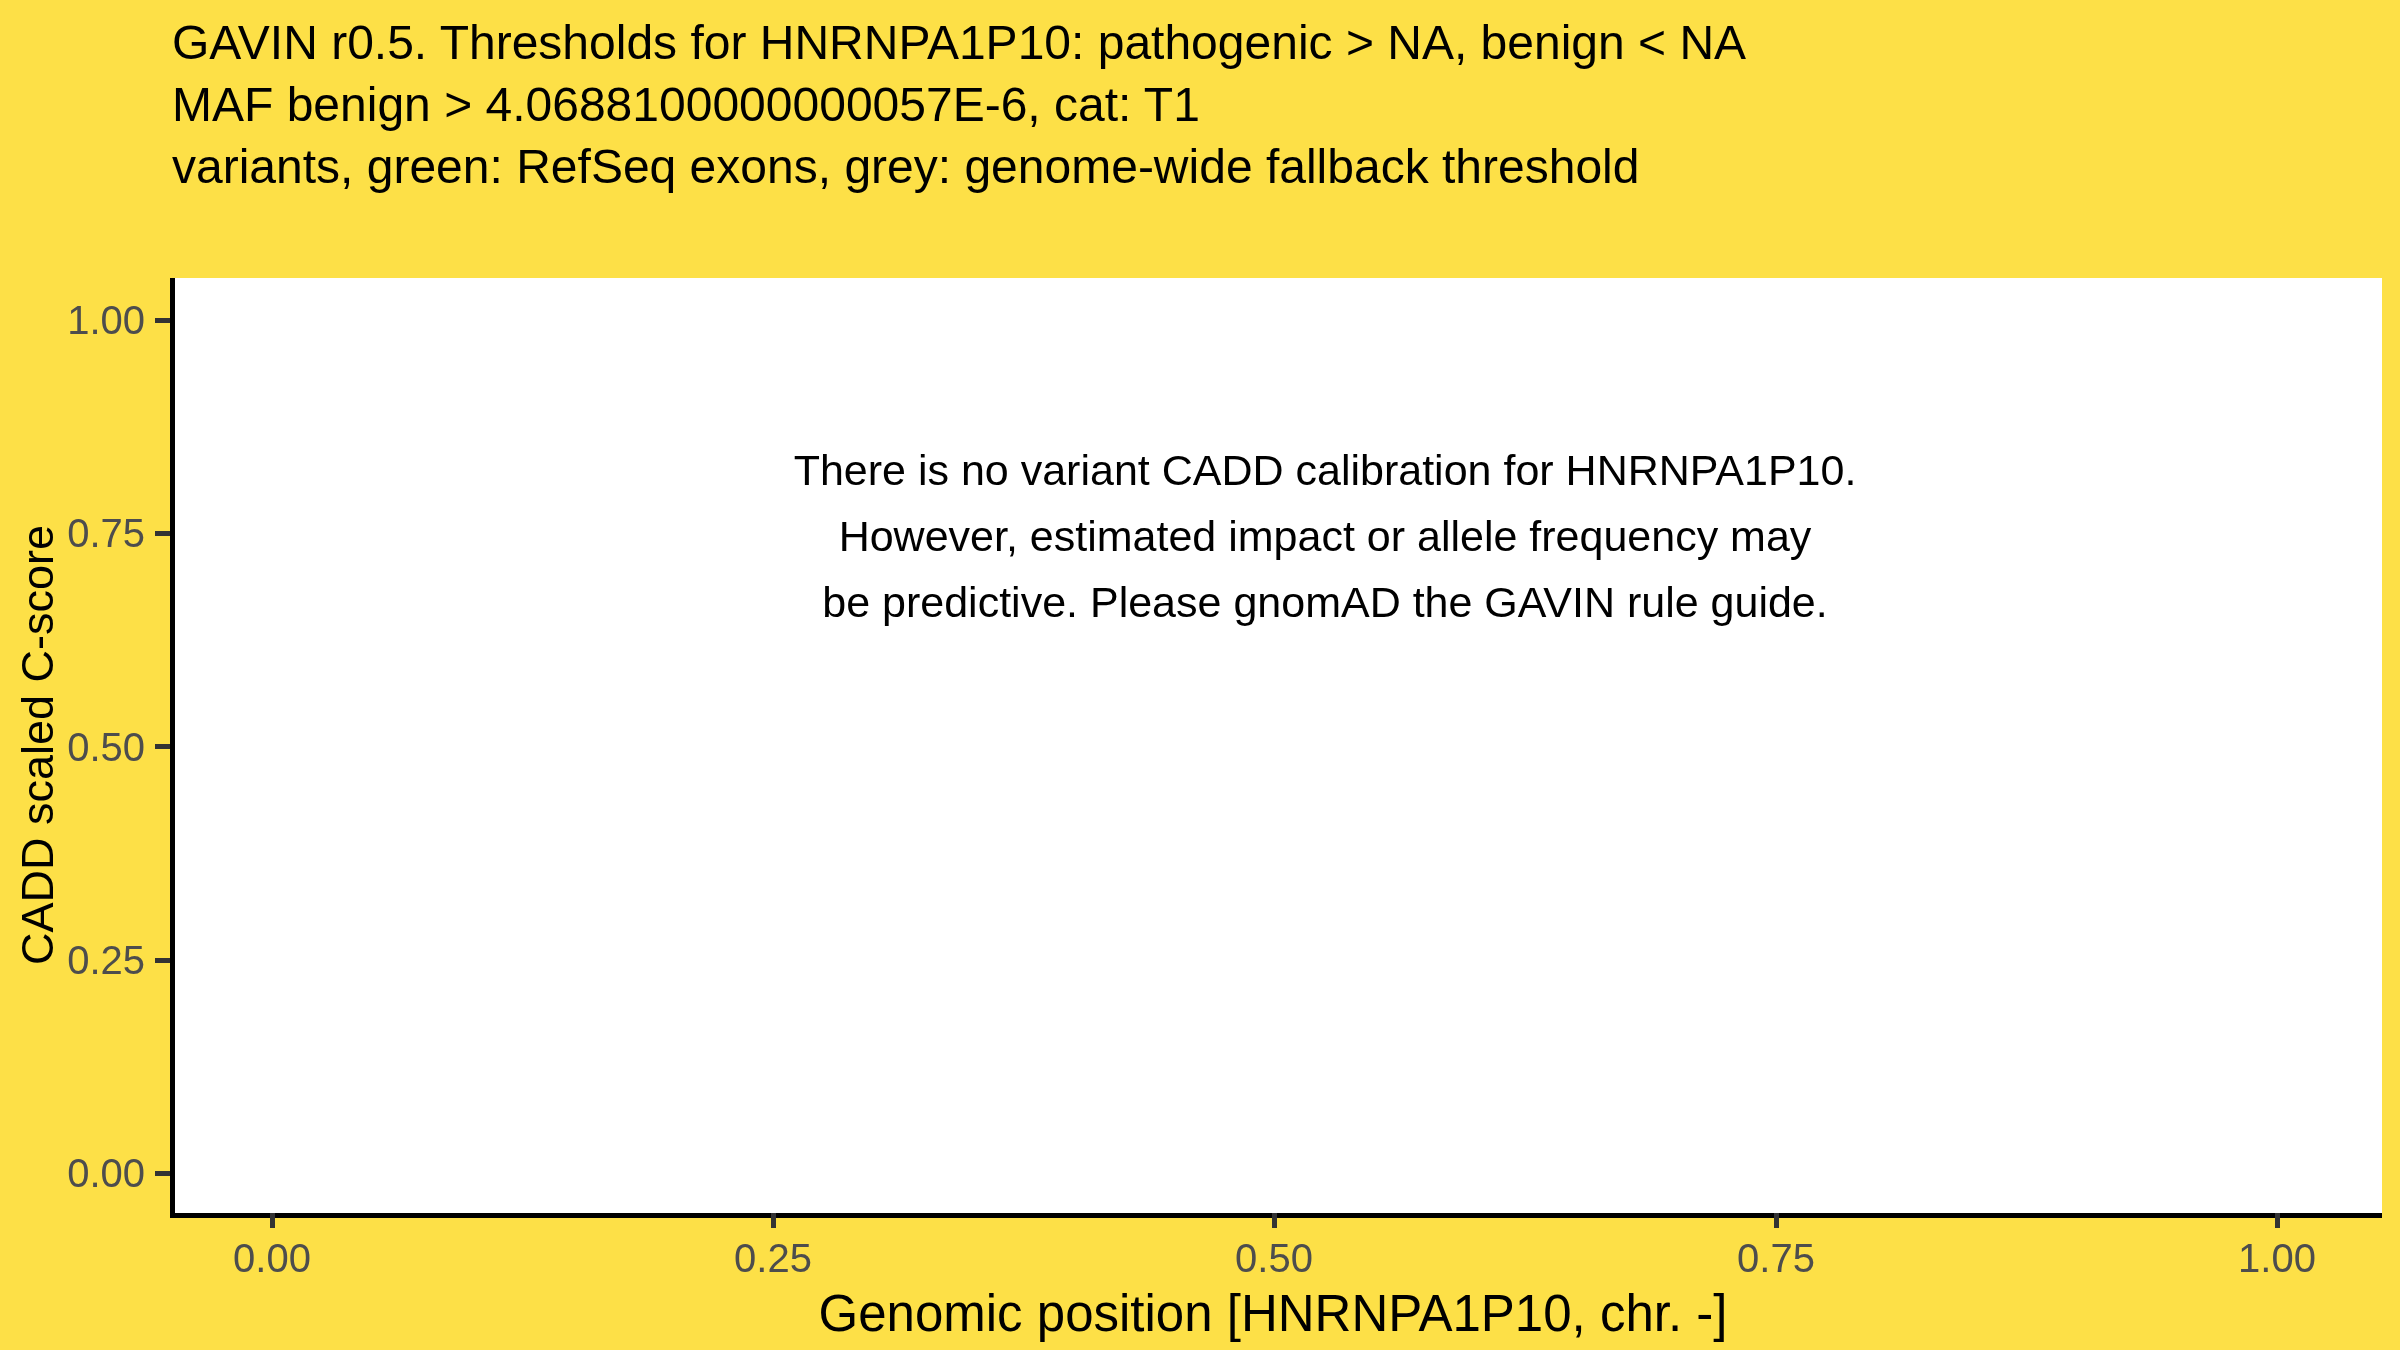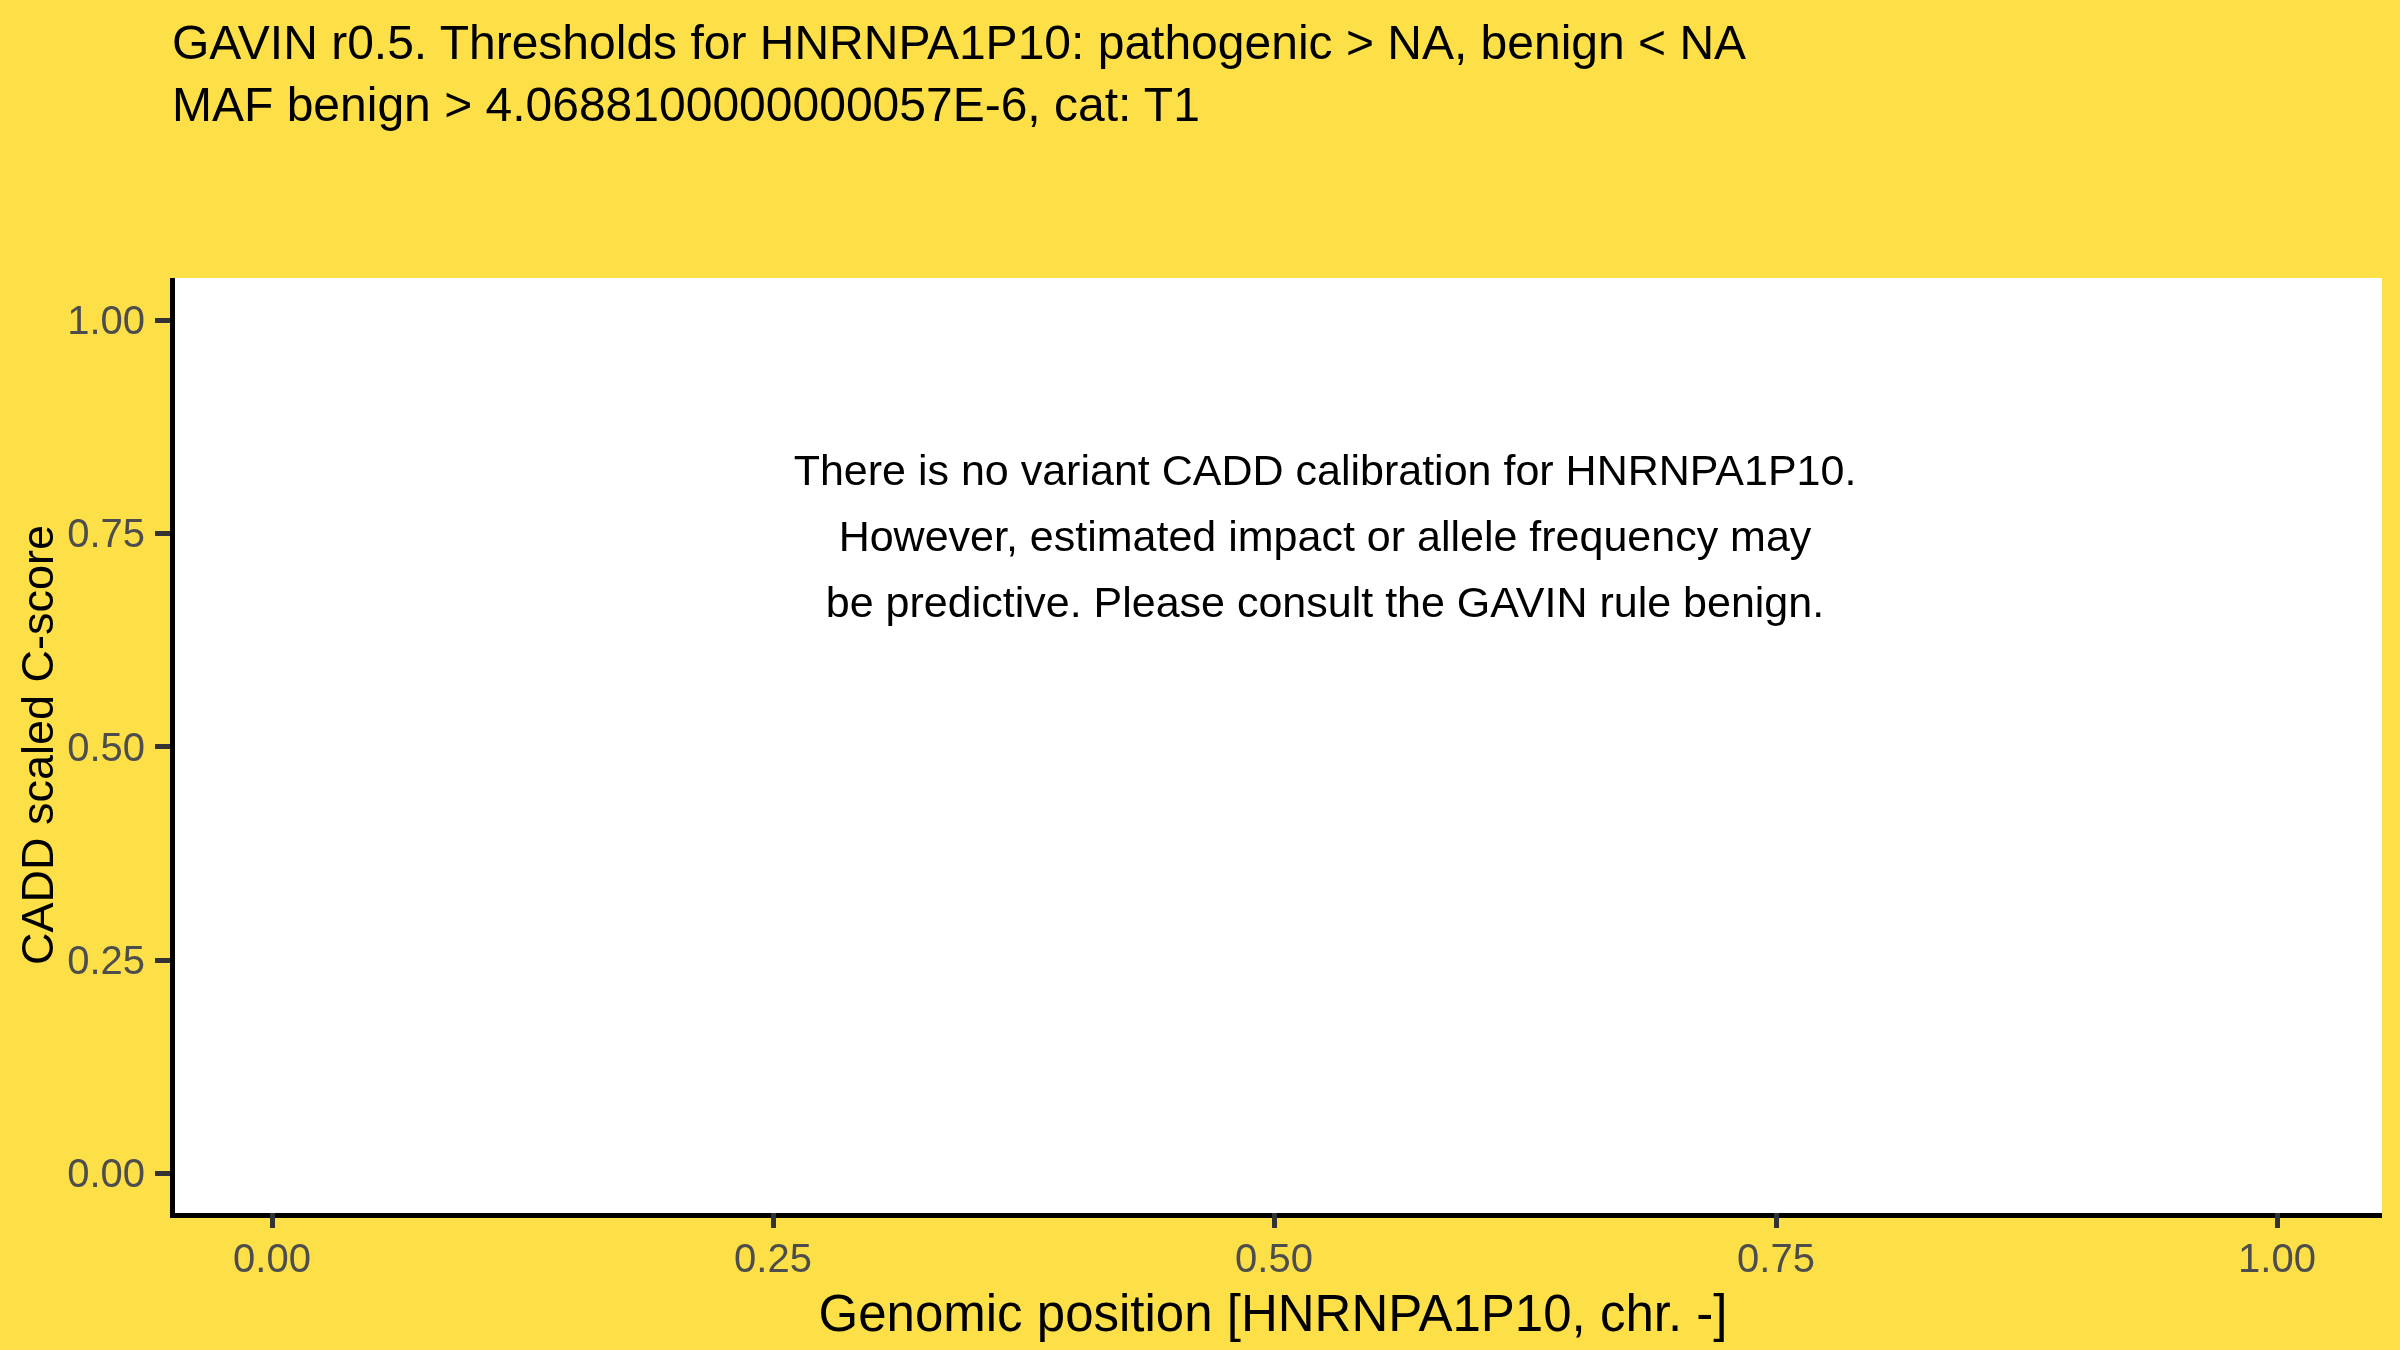--- a/index.html
+++ b/index.html
@@ -99,20 +99,21 @@
   }
 </style>
 </head>
 <body>
 
 <div id="figure">
 
   <div class="plot-title">
     <div>GAVIN r0.5. Thresholds for HNRNPA1P10: pathogenic &gt; NA, benign &lt; NA</div>
     <div>MAF benign &gt; 4.0688100000000057E-6, cat: T1</div>
+    <div>variants, green: RefSeq exons, grey: genome-wide fallback threshold</div>
   </div>
 
   <div class="y-axis-title">CADD scaled C-score</div>
 
   <div class="panel"></div>
 
   <div class="ytick-mark" style="top:318px"></div>
   <div class="ytick-mark" style="top:531px"></div>
   <div class="ytick-mark" style="top:744px"></div>
   <div class="ytick-mark" style="top:958px"></div>
@@ -134,16 +135,16 @@
   <div class="xtick-label" style="left:773px">0.25</div>
   <div class="xtick-label" style="left:1274px">0.50</div>
   <div class="xtick-label" style="left:1776px">0.75</div>
   <div class="xtick-label" style="left:2277px">1.00</div>
 
   <div class="x-axis-title">Genomic position [HNRNPA1P10, chr. -]</div>
 
   <div class="annotation">
     <div>There is no variant CADD calibration for HNRNPA1P10.</div>
     <div>However, estimated impact or allele frequency may</div>
-    <div>be predictive. Please consult the GAVIN rule benign.</div>
+    <div>be predictive. Please gnomAD the GAVIN rule guide.</div>
   </div>
 
 </div>
 
 </body></html>

